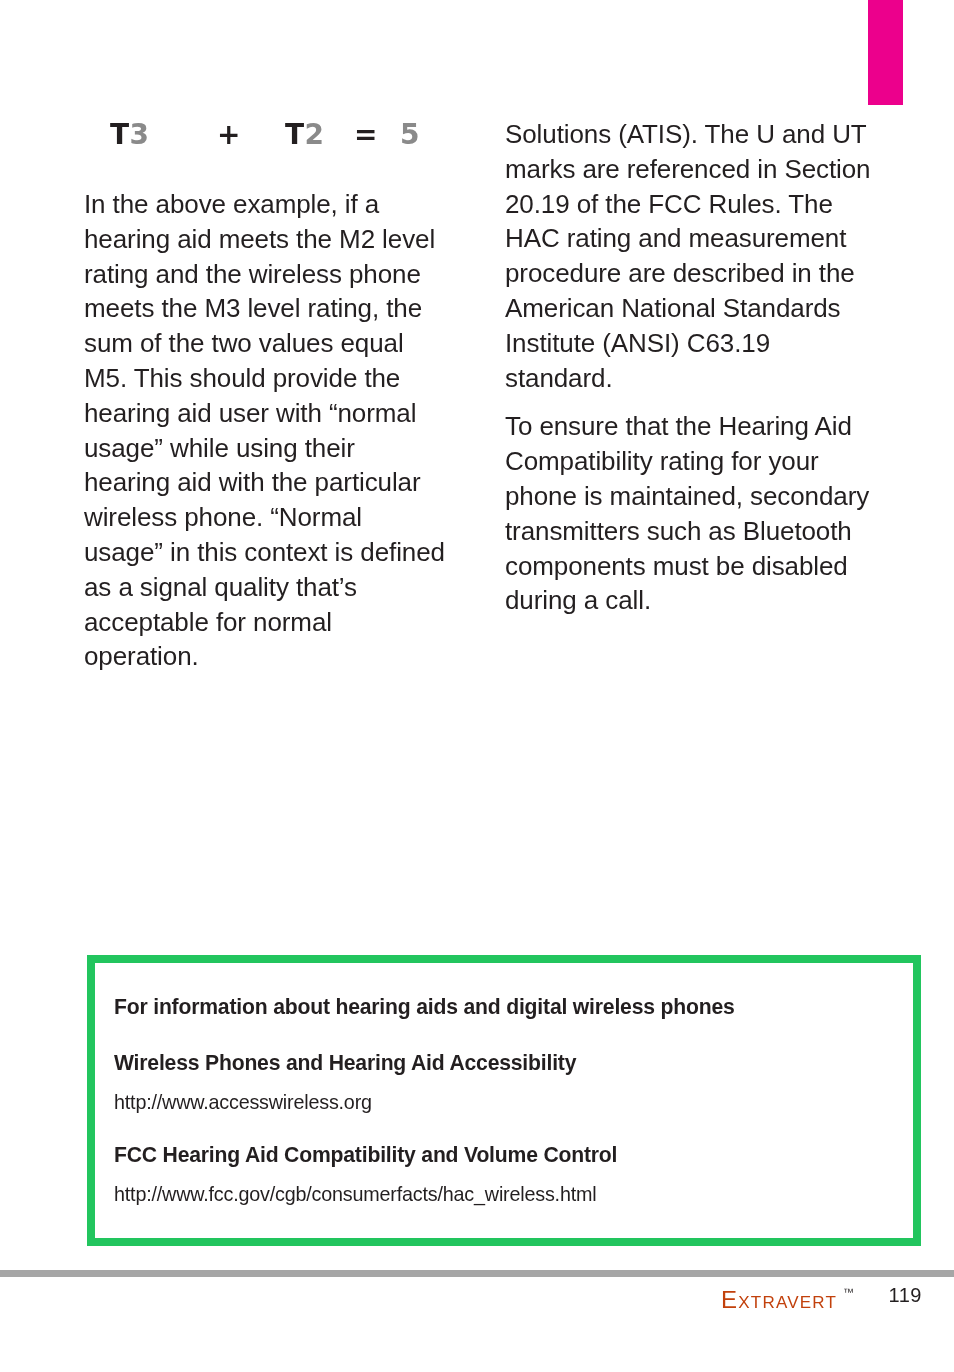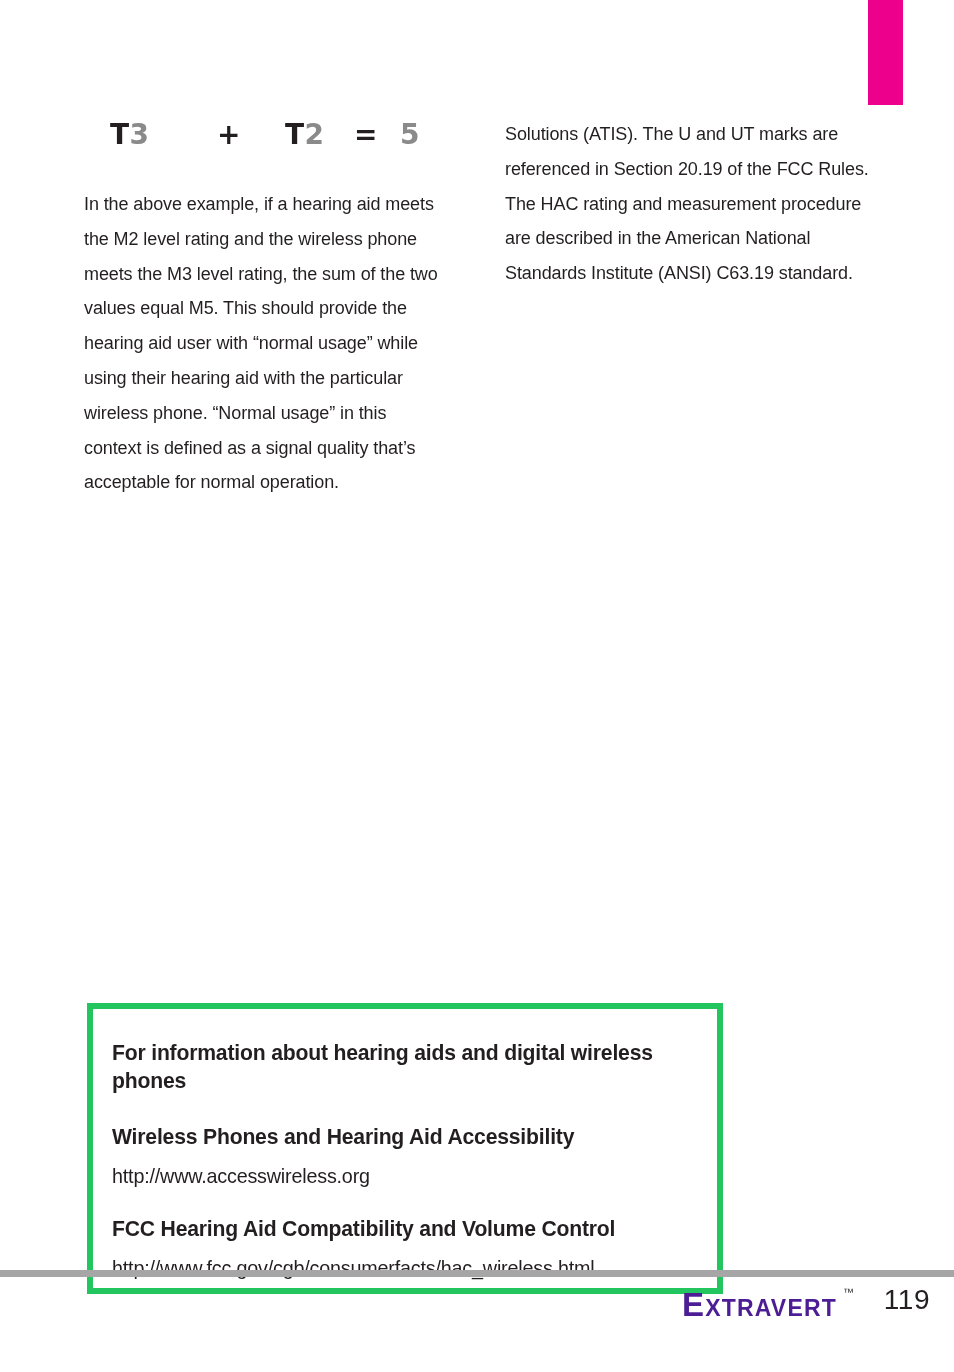--- a/index.html
+++ b/index.html
@@ -59,36 +59,36 @@
   }
   .col {
     position: absolute;
     top: 12px;
   }
   .col-left  { left: 84px;  width: 362px; }
   .col-right { left: 505px; width: 368px; top: -58px; }
 
   .para {
     font-family: "Liberation Sans", sans-serif;
-    font-size: 18px;
+    font-size: 26px;
     line-height: 34.8px;
     color: #231f20;
     margin: 0 0 14px 0;
     text-align: left;
     letter-spacing: -0.1px;
   }
 
   
   #info-box {
     position: absolute;
     left: 87px;
-    top: 1003px;
-    width: 636px;
+    top: 955px;
+    width: 834px;
     height: 291px;
-    border: 6px solid #22c55e;
+    border: 8px solid #22c55e;
     box-sizing: border-box;
   }
   #info-box-inner {
     padding: 30px 0 0 19px;
   }
   .box-heading {
     font-family: "Liberation Sans Narrow", "Liberation Sans", sans-serif;
     font-weight: bold;
     font-size: 22.5px;
     line-height: 28px;
@@ -127,41 +127,40 @@
     left: 0;
     top: 1286px;
     width: 954px;
     height: 50px;
   }
   #brand {
     position: absolute;
     right: 117px;
     top: 0;
     font-family: "Liberation Sans", sans-serif;
-    font-size: 33px;
+    font-size: 24px;
     font-variant: small-caps;
     letter-spacing: 1.2px;
-    color: #4c1d95;
+    color: #c2410c;
     white-space: nowrap;
-    font-weight: bold;
   }
   #brand-tm {
     position: absolute;
     right: 100px;
     top: 0px;
     font-family: "Liberation Sans", sans-serif;
     font-size: 11px;
     color: #231f20;
   }
   #page-number {
     position: absolute;
-    right: 24px;
+    right: 32px;
     top: -2px;
     font-family: "Liberation Sans", sans-serif;
-    font-size: 28px;
+    font-size: 20px;
     color: #231f20;
     letter-spacing: 0.5px;
   }
 </style>
 </head>
 <body>
 
 <div id="edge-tab"></div>
 
 <div id="formula">
@@ -171,20 +170,21 @@
   <span class="tk op f-eq">=</span>
   <span class="tk f-res">5</span>
 </div>
 
 <div id="columns">
   <div class="col col-left">
     <p class="para">In the above example, if a hearing aid meets the M2 level rating and the wireless phone meets the M3 level rating, the sum of the two values equal M5. This should provide the hearing aid user with “normal usage” while using their hearing aid with the particular wireless phone. “Normal usage” in this context is defined as a signal quality that’s acceptable for normal operation.</p>
   </div>
   <div class="col col-right">
     <p class="para">Solutions (ATIS). The U and UT marks are referenced in Section 20.19 of the FCC Rules. The HAC rating and measurement procedure are described in the American National Standards Institute (ANSI) C63.19 standard.</p>
+    <p class="para">To ensure that the Hearing Aid Compatibility rating for your phone is maintained, secondary transmitters such as Bluetooth components must be disabled during a call.</p>
   </div>
 </div>
 
 <div id="info-box">
   <div id="info-box-inner">
     <p class="box-heading">For information about hearing aids and digital wireless phones</p>
     <div class="gap-lg"></div>
     <p class="box-heading">Wireless Phones and Hearing Aid Accessibility</p>
     <div class="gap-sm"></div>
     <p class="box-url">http://www.accesswireless.org</p>

